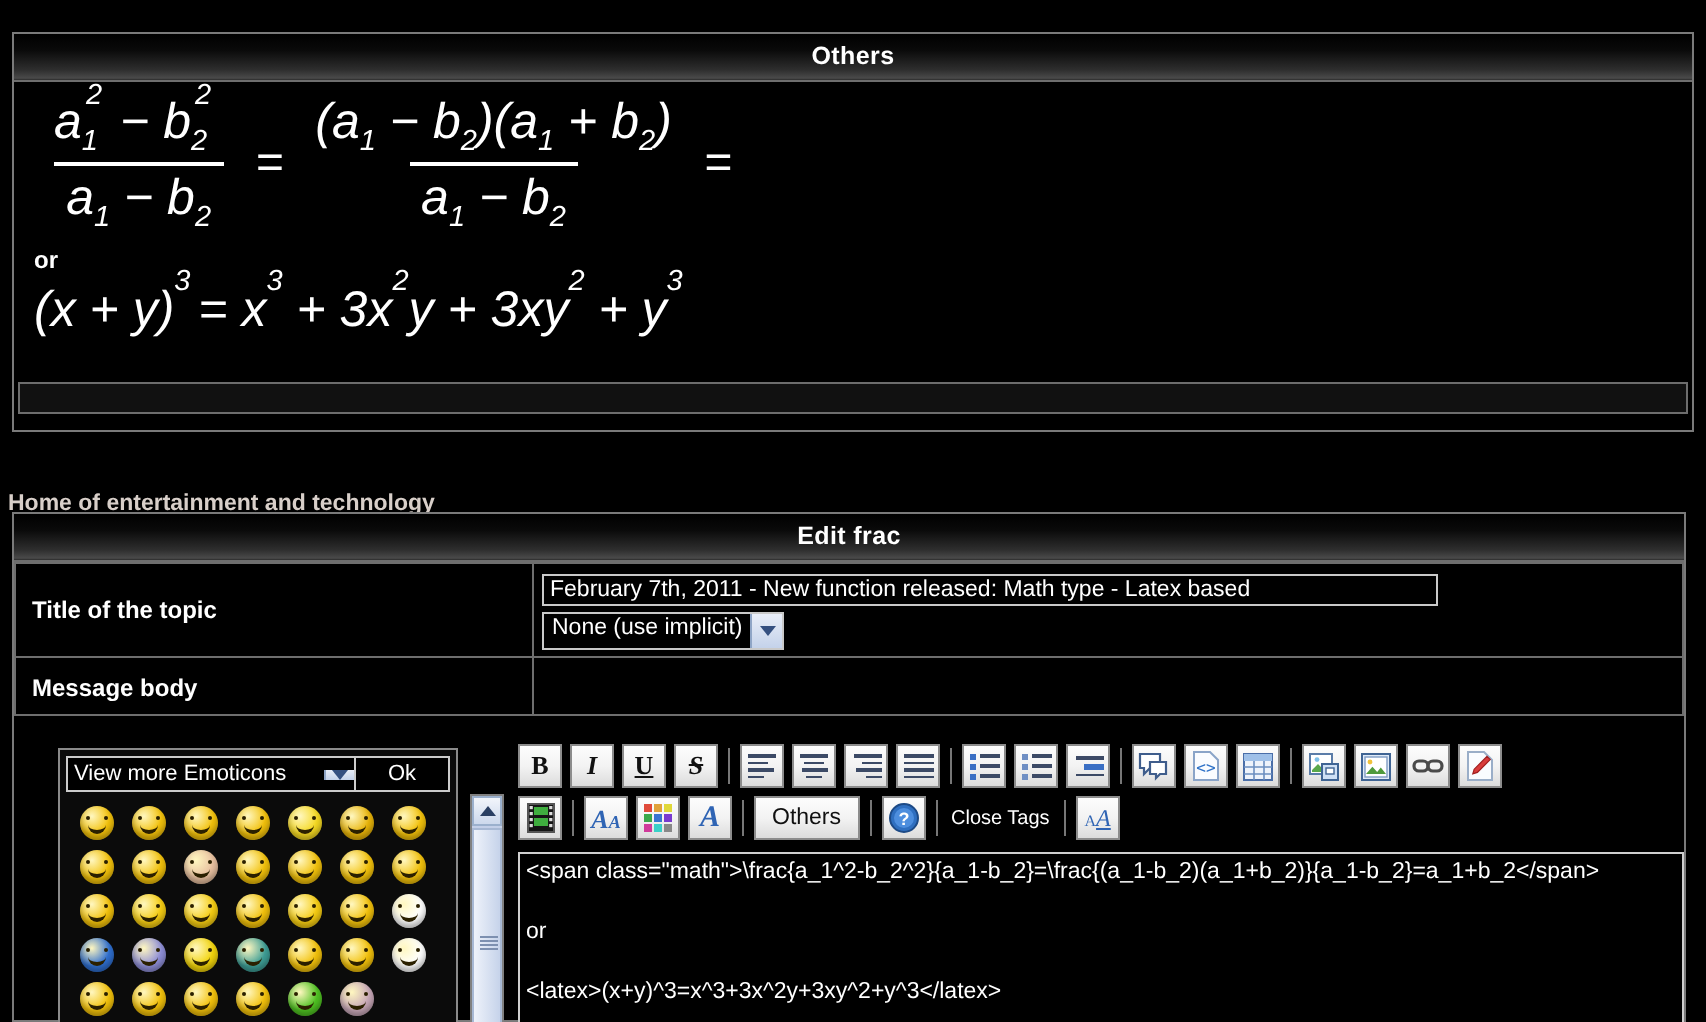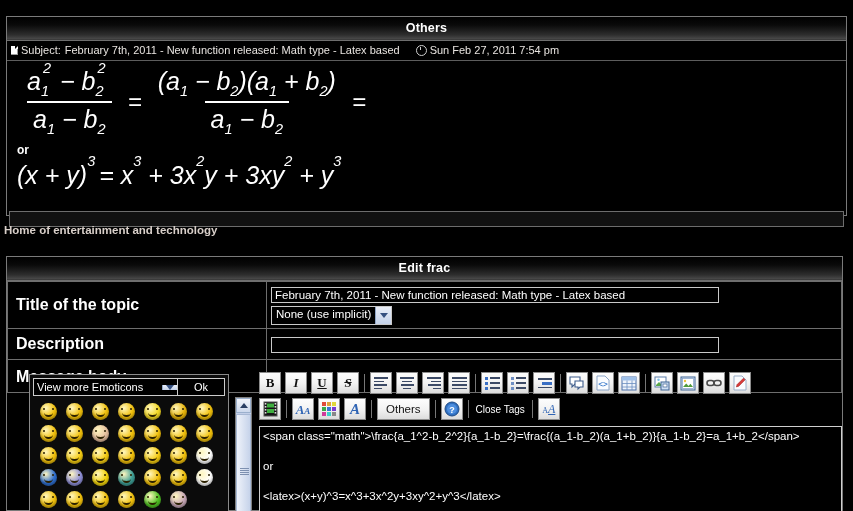--- a/index.html
+++ b/index.html
@@ -103,21 +103,21 @@
     table-layout: fixed;
   }
   table.editpost td {
     border: 1px solid #6e6e6e;
     vertical-align: middle;
     background:#000;
   }
   td.rowlabel {
     width: 250px;
     color:#ffffff;
-    font-size:16px;
+    font-size:12px;
     font-weight:bold;
     padding: 6px 0 6px 8px;
   }
   td.rowlabel.top { vertical-align: top; padding-top:8px; }
   td.rowfield { padding: 3px 4px; }
 
   input.txt {
     background:#000;
     color:#ffffff;
     border:1px solid #c9c9c9;
@@ -263,28 +263,20 @@
   }
 </style>
 </head>
 <body>
 
 <div id="page">
 
   <div class="panel" style="position:absolute;left:6px;top:16px;width:841px;height:200px;">
     <div class="panel-title">Others</div>
 
-    <div class="subject-bar">
-      <span class="page-icon"></span>
-      <span class="lbl">Subject:</span>
-      <span>February 7th, 2011 - New function released: Math type - Latex based</span>
-      <span class="gap"></span>
-      <span class="clock-icon"></span>
-      <span>Sun Feb 27, 2011 7:54 pm</span>
-    </div>
 
     <div class="preview-body">
       <div class="math1">
         <span class="frac">
           <span class="num">a<sub>1</sub><sup style="position:relative;top:-8px;left:-6px;">2</sup><span style="margin-left:-4px;"> − </span>b<sub>2</sub><sup style="position:relative;top:-8px;left:-6px;">2</sup></span>
           <span class="den">a<sub>1</sub> − b<sub>2</sub></span>
         </span>
         <span class="eq">=</span>
         <span class="frac">
           <span class="num">(a<sub>1</sub> − b<sub>2</sub>)(a<sub>1</sub> + b<sub>2</sub>)</span>
@@ -296,44 +288,38 @@
       <div class="or-text">or</div>
 
       <div class="math2">
         (x + y)<sup style="position:relative;top:-9px;">3</sup><span style="margin-left:-3px;"> = </span>x<sup style="position:relative;top:-9px;">3</sup> + 3x<sup style="position:relative;top:-9px;">2</sup>y + 3xy<sup style="position:relative;top:-9px;">2</sup> + y<sup style="position:relative;top:-9px;">3</sup>
       </div>
     </div>
 
     <div class="preview-footer"></div>
   </div>
 
-  <div class="tagline" style="position:absolute;left:0;top:218px;">Home of entertainment and technology</div>
+  <div class="tagline" style="position:absolute;left:0;top:240px;">Home of entertainment and technology</div>
 
   <div class="panel" style="position:absolute;left:6px;top:256px;width:837px;height:255px;">
     <div class="panel-title">Edit frac</div>
 
     <table class="editpost">
       <tbody>
           <tr>
         <td class="rowlabel">Title of the topic</td>
         <td class="rowfield">
           <input class="txt" type="text" value="February 7th, 2011 - New function released: Math type - Latex based" style="">
           <div class="select-wrap">
             <span class="sel-text">None (use implicit)</span>
             <span class="sel-arrow"></span>
           </div>
         </td>
       </tr>
 
-      <tr>
-        <td class="rowlabel">Description</td>
-        <td class="rowfield">
-          <input class="txt" type="text" value="" style="">
-        </td>
-      </tr>
 
       <tr>
         <td class="rowlabel top">Message body</td>
         <td class="msgcell"></td>
       </tr>
     </tbody>
       </table>
 
     <div class="emo-col" style="position:absolute;left:0;top:111px;">
       <div class="emo-panel">

